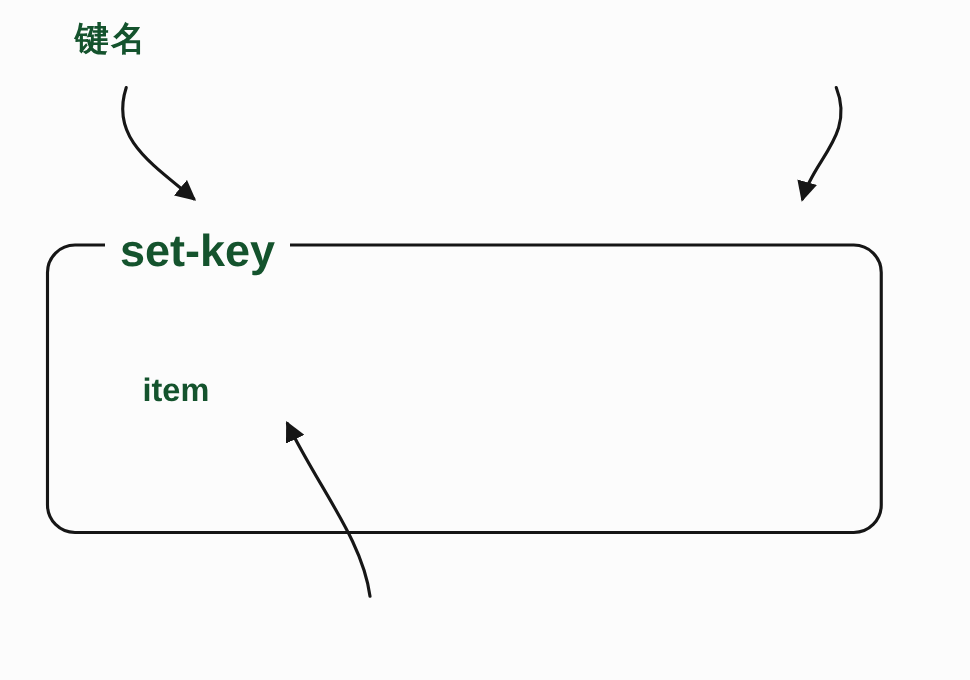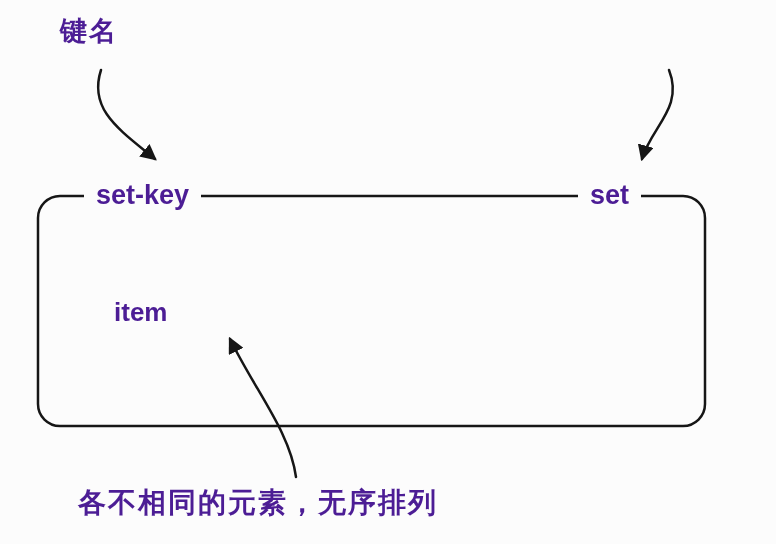--- a/index.html
+++ b/index.html
@@ -4,33 +4,33 @@
 <style>
   * { margin: 0; padding: 0; box-sizing: border-box; }
   html, body { background: #ffffff; }
   .canvas {
     position: relative;
     width: 776px;
     height: 544px;
     background: #fcfcfc;
     font-family: "Liberation Sans", sans-serif;
     font-weight: bold;
-    color: #4c1d95;
+    color: #14532d;
     overflow: hidden;
   }
   .svg-layer {
     position: absolute;
     inset: 0;
     width: 776px;
     height: 544px;
   }
   .label { position: absolute; white-space: nowrap; line-height: 1.15; }
   .cjk { font-size: 27px; letter-spacing: 2px; }
   .key-label {
-    font-size: 27px;
+    font-size: 36px;
     background: #fcfcfc;
     padding: 0 12px;
   }
   .item-label { font-size: 26px; }
   .caption { font-size: 28px; letter-spacing: 2px; }
 
   
   .pos-keyname   { left: 60px;  top: 16px; }
   .pos-valuetype { left: 614px; top: 16px; }
   .pos-setkey    { left: 84px;  top: 180px; }
@@ -59,21 +59,19 @@
     <path d="M 669 70 C 684 108, 651 127, 642 159" fill="none" stroke="#161616" stroke-width="2.5" stroke-linecap="round" marker-end="url(#arrowhead)"></path>
 
     <path d="M 296 477 C 290 432, 256 392, 230 339" fill="none" stroke="#161616" stroke-width="2.5" stroke-linecap="round" marker-end="url(#arrowhead)"></path>
   </svg>
 
   <div class="label cjk pos-keyname">键名</div>
 
 
   <div class="label key-label pos-setkey">set-key</div>
 
-  <div class="label key-label pos-set">set</div>
 
 
   <div class="label item-label pos-item2">item</div>
 
 
-  <div class="label caption pos-caption">各不相同的元素，无序排列</div>
 
 </div>
 
 </body></html>

